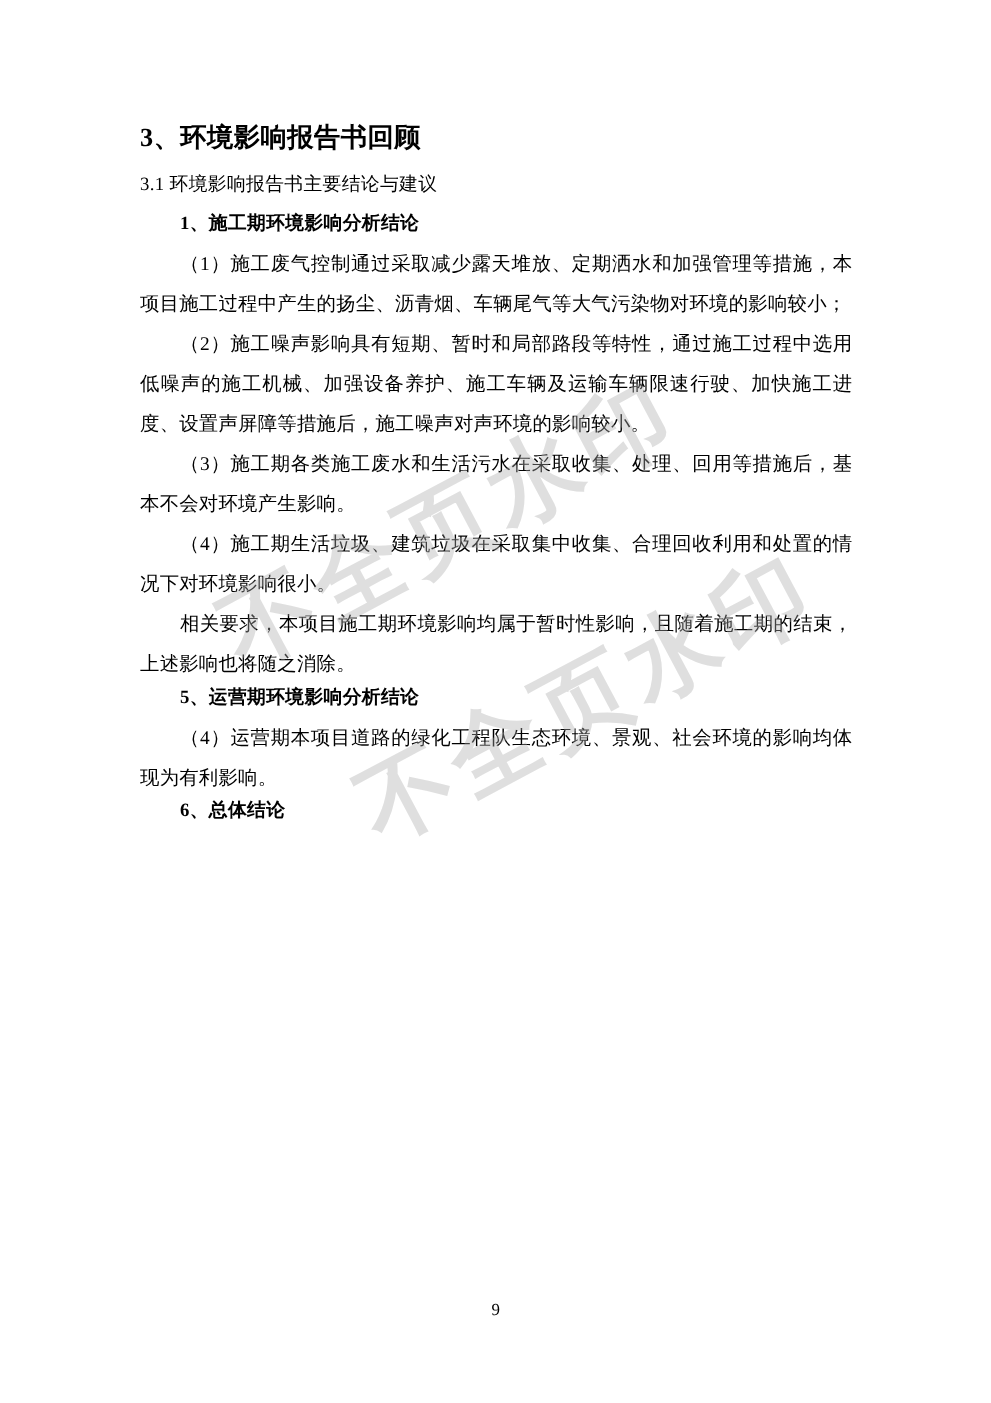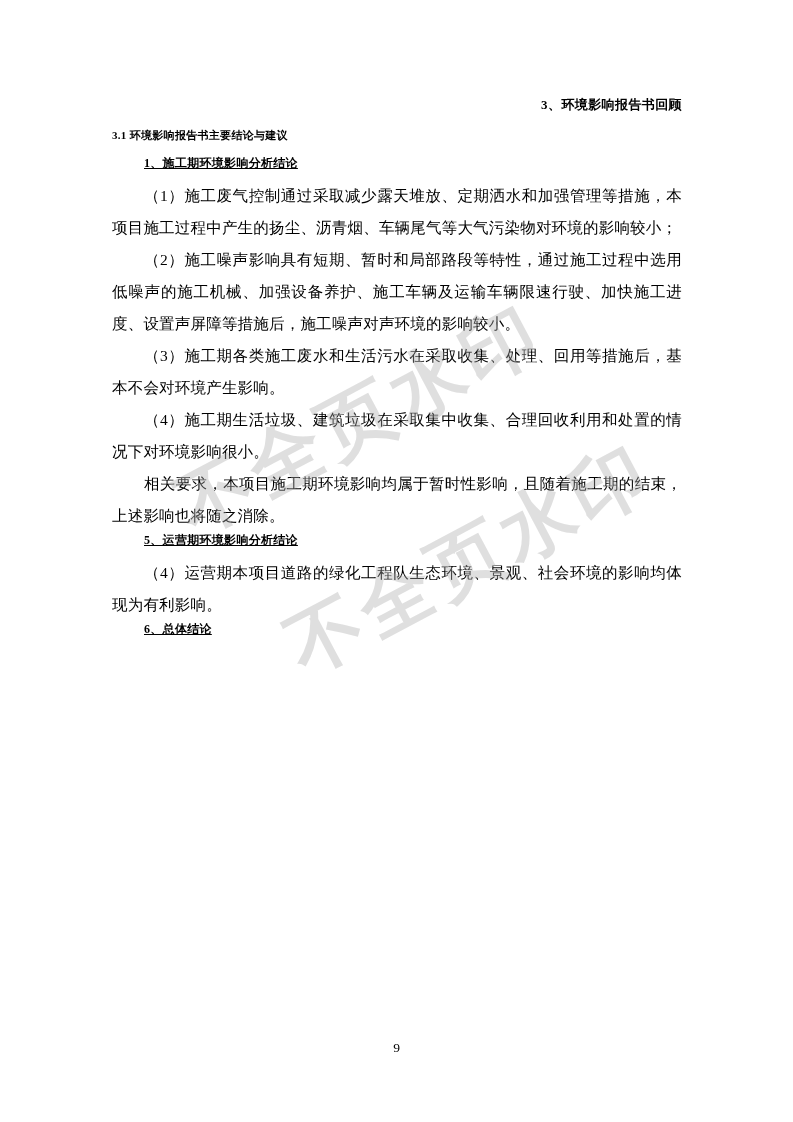--- a/index.html
+++ b/index.html
@@ -40,39 +40,37 @@
     color: rgba(170, 170, 170, 0.38);
     font-size: 74px;
     font-weight: bold;
     letter-spacing: 6px;
     transform: rotate(-28deg);
     white-space: nowrap;
   }
   .wm1 { left: 10px; top: 30px; }
   .wm2 { left: 120px; top: 170px; }
   h1.doc-h1 {
-    font-size: 13px;
+    font-size: 21px;
     font-weight: bold;
     margin: 0 0 14px 0;
     letter-spacing: 0.4px;
-    text-align: right;
   }
   h2.doc-h2 {
-    font-size: 11px;
-    font-weight: bold;
+    font-size: 15px;
+    font-weight: normal;
     margin: 0 0 12px 0;
     letter-spacing: 0.3px;
   }
   h3.doc-h3 {
-    font-size: 12px;
+    font-size: 15px;
     font-weight: bold;
     margin: 0 0 8px 0;
     text-indent: 32px;
     letter-spacing: 0.3px;
-    text-decoration: underline;
   }
   p.doc-p {
     font-size: 15.5px;
     line-height: 32px;
     margin: 0;
     text-indent: 32px;
     text-align: justify;
     text-justify: inter-ideograph;
     letter-spacing: 0.2px;
   }

